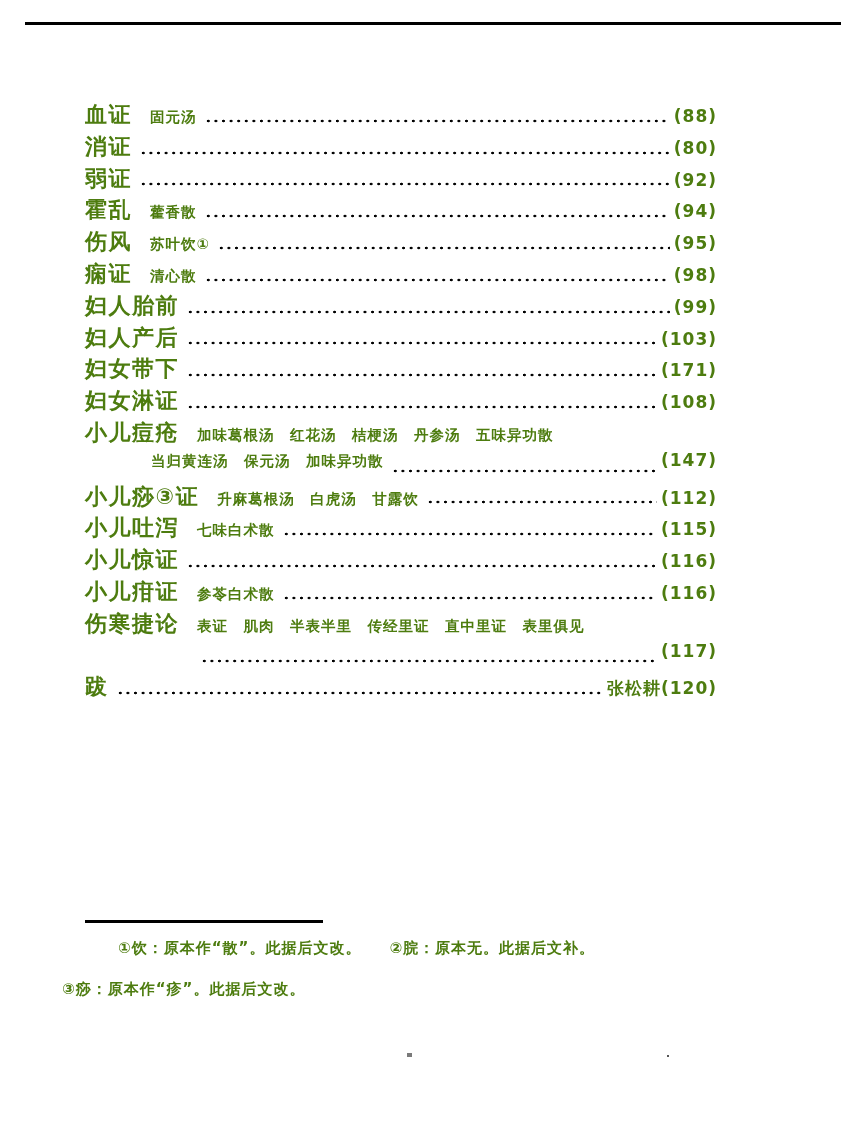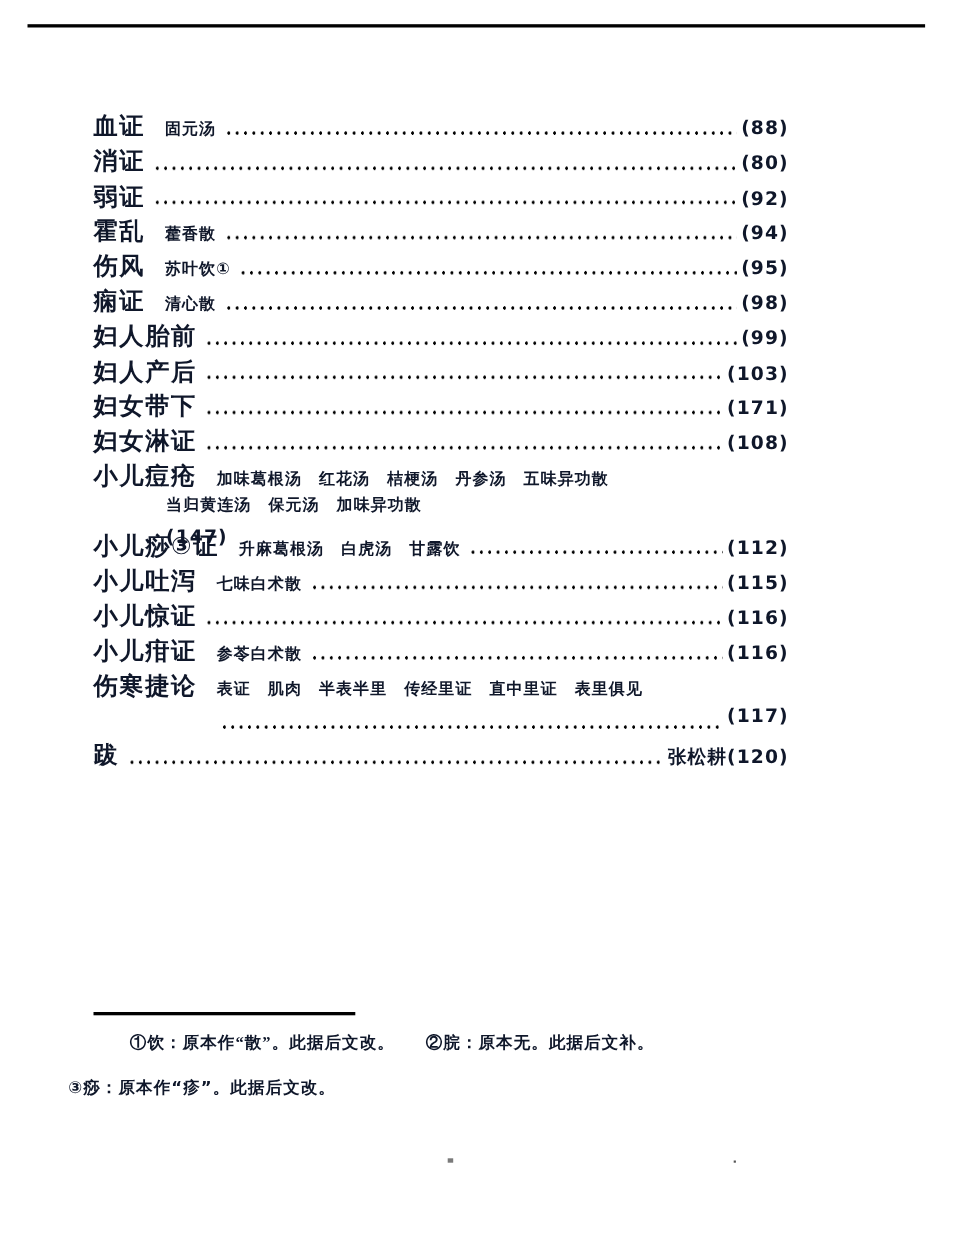--- a/index.html
+++ b/index.html
@@ -3,21 +3,21 @@
 <meta charset="utf-8">
 <style>
   html, body { margin: 0; padding: 0; background: #ffffff; }
   .page {
     position: relative;
     width: 866px;
     height: 1122px;
     background: #ffffff;
     overflow: hidden;
     font-family: "DejaVu Sans", "Liberation Sans", sans-serif;
-    color: #0f172a;
+    color: #4d7c0f;
   }
   .scan-topline {
     position: absolute;
     top: 22px;
     left: 25px;
     width: 816px;
     height: 3px;
     background: #000;
   }
   .toc {
@@ -54,41 +54,40 @@
     background-image: radial-gradient(circle at 3px 6px, #000 1.35px, transparent 1.6px);
     background-size: 7.6px 12px;
     background-repeat: repeat-x;
   }
   .entry-page {
     font-size: 17px;
     font-weight: 600;
     letter-spacing: 1px;
     white-space: nowrap;
   }
-  .cont-indent-1 { padding-left: 66px; flex-direction: column; }
+  .cont-indent-1 { padding-left: 66px; }
   .cont-indent-2 { padding-left: 108px; }
   .footnote {
     position: absolute;
     left: 62px;
     top: 920px;
     width: 620px;
     font-size: 15px;
     font-weight: 700;
   }
   .footnote-rule {
     margin-left: 23px;
     width: 238px;
     height: 3px;
     background: #000;
   }
   .footnote-line1 {
     margin-top: 16px;
     padding-left: 56px;
     letter-spacing: 1px;
-    font-family: Liberation Serif, serif;
   }
   .footnote-line1 .fn-gap { display: inline-block; width: 28px; }
   .footnote-line2 {
     margin-top: 22px;
     letter-spacing: 1px;
   }
   .speck-a {
     position: absolute;
     left: 407px;
     top: 1053px;

